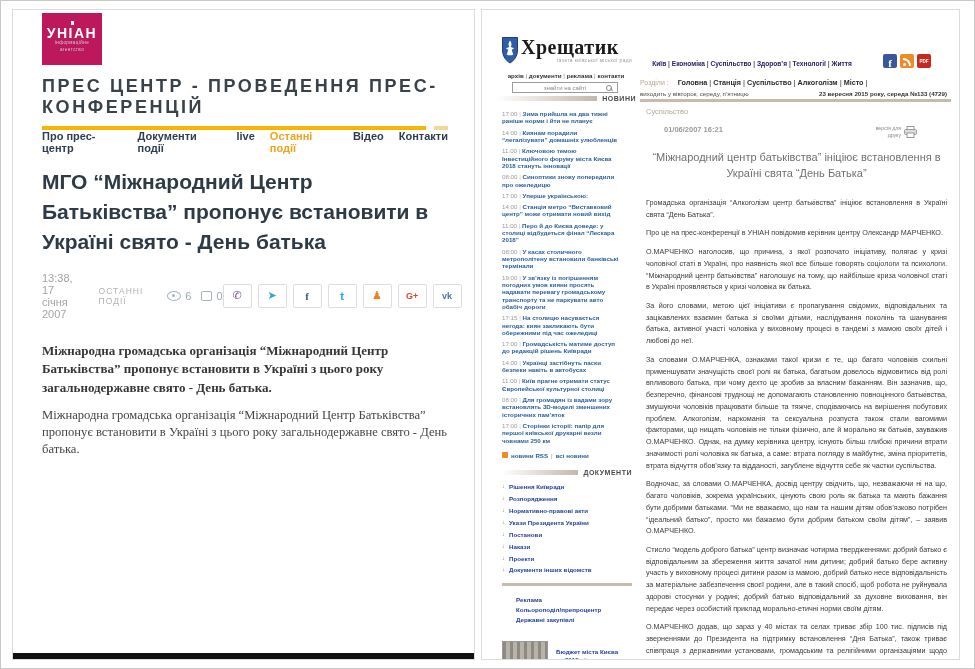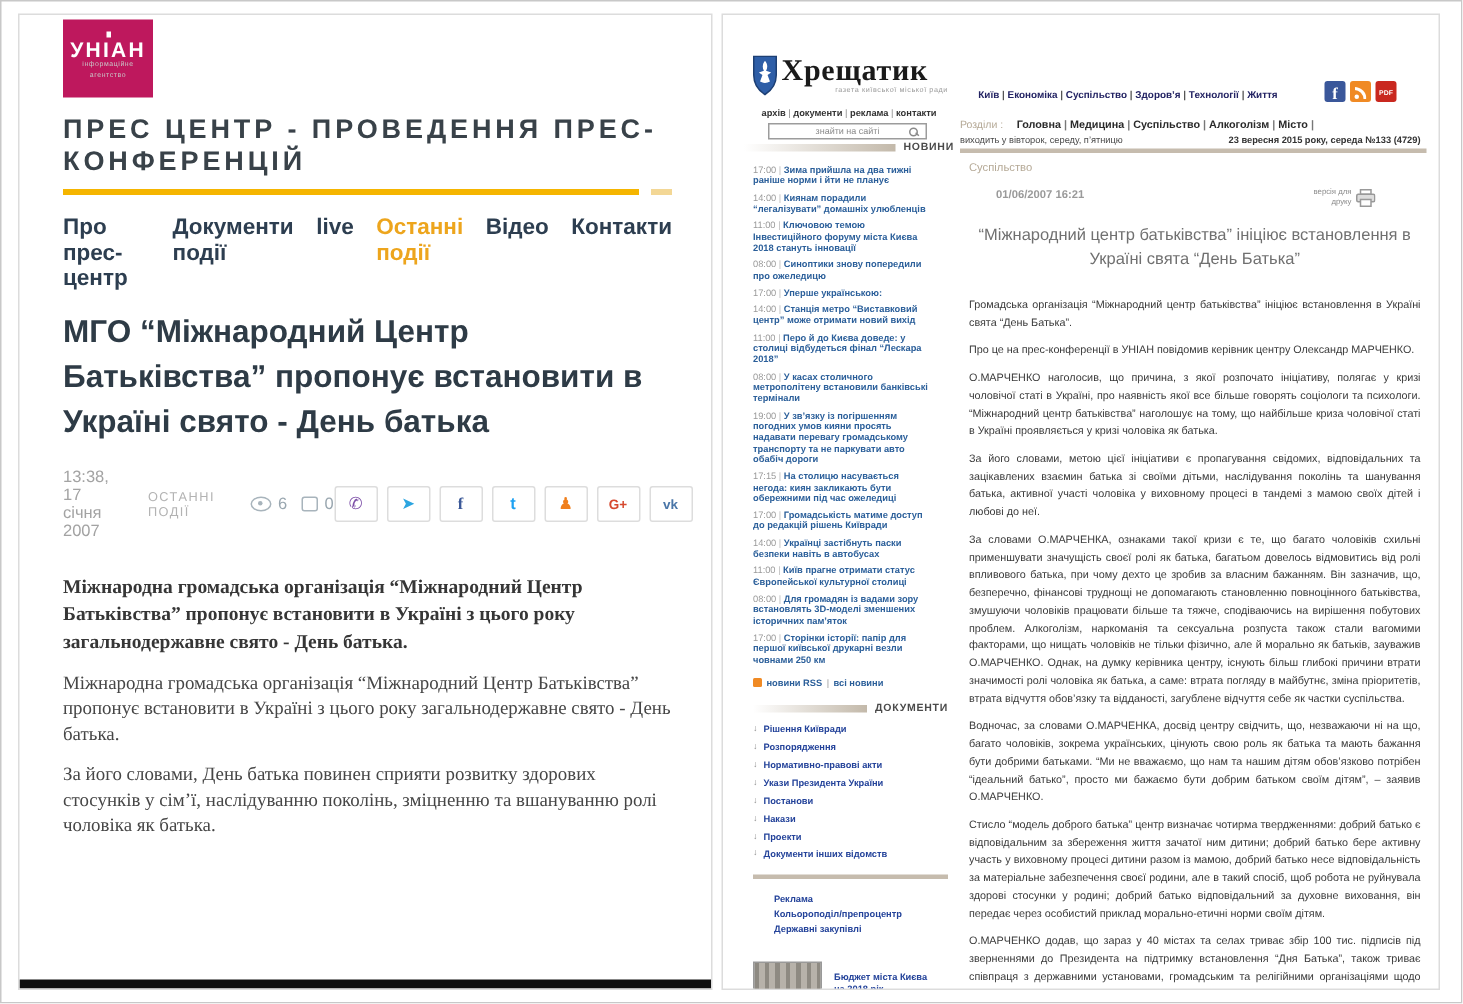--- a/index.html
+++ b/index.html
@@ -14,21 +14,21 @@
   .left-inner{padding:0 26px 0 29px;}
   .unian-logo{width:60px;height:52px;background:#be185d;margin-top:3px;position:relative;
     color:#fff;text-align:center;padding-top:13px;box-sizing:border-box;}
   .unian-dot{position:absolute;top:8px;left:29px;width:3px;height:4px;background:#fff;}
   .unian-brand{font-weight:bold;font-size:14px;letter-spacing:1.5px;line-height:1;}
   .unian-tag{font-size:4.6px;color:#c9c9c9;line-height:1.5;letter-spacing:0.4px;}
   .section-title{margin:11px 0 0;font-size:18px;font-weight:bold;color:#394249;
     letter-spacing:2.6px;line-height:1.18;}
   .gold-bar{margin-top:8px;height:4px;width:384px;background:#f5b500;position:relative;}
   .gold-bar .tip{position:absolute;left:392px;top:0;width:14px;height:4px;background:#f3d795;}
-  .pc-nav{margin-top:13px;display:flex;gap:15px;font-size:15px;font-weight:bold;color:#2d3e50;}
+  .pc-nav{display:flex;gap:15px;font-size:11px;font-weight:bold;color:#2d3e50;}
   .pc-nav a{color:#2d3e50;text-decoration:none;}
   .pc-nav a.active{color:#eda51d;}
   .article-title{margin:13px 0 0;font-size:21px;font-weight:bold;color:#2e3b46;line-height:1.42;}
   .meta-row{margin-top:15px;display:flex;align-items:center;font-size:11px;color:#a3a3a3;}
   .meta-cat{margin-left:26px;font-size:8.5px;letter-spacing:1px;text-transform:uppercase;
     color:#b3b3b3;text-decoration:none;}
   .counter{margin-left:24px;display:flex;align-items:center;gap:4px;color:#9aa7b0;}
   .counter + .counter{margin-left:10px;}
   .eye-icon{width:12px;height:8px;border:1px solid #a8b4bc;border-radius:50%;position:relative;display:inline-block;}
   .eye-icon::after{content:"";position:absolute;left:3.5px;top:2px;width:3px;height:3px;background:#a8b4bc;border-radius:50%;}
@@ -181,21 +181,20 @@
               <span>G+</span>
             </a>
           <a class="social-btn sb-vk">
               <span>vk</span>
             </a>
         </div>
       </div>
 
       <p class="lead">Міжнародна громадська організація “Міжнародний Центр Батьківства” пропонує встановити в Україні з цього року загальнодержавне свято - День батька.</p>
       <p class="body-p">Міжнародна громадська організація “Міжнародний Центр Батьківства” пропонує встановити в Україні з цього року загальнодержавне свято - День батька.</p>
-      <p class="body-p">За його словами, День батька повинен сприяти розвитку здорових стосунків у сім’ї, наслідуванню поколінь, зміцненню та вшануванню ролі чоловіка як батька.</p>
 
     </div>
     <div class="footer-bar"></div>
   </section>
 
   <section class="panel right">
     <header class="kh-header">
       <a class="kh-logo">
         <svg width="16" height="27" viewBox="0 0 16 27">
           <path d="M0.5 0.5h15v12.5c0 6.5-3.5 10.5-7.5 13-4-2.5-7.5-6.5-7.5-13Z" fill="#2e5ea7" stroke="#1d3f73"></path>
@@ -227,21 +226,21 @@
         <a>Життя</a>
       </nav>
       <div class="kh-icons">
         <a class="icon-fb">f</a>
         <a class="icon-rss"></a>
         <a class="icon-pdf">PDF</a>
       </div>
       <div class="kh-sections">
         <span class="rozd">Розділи :</span>
         <a>Головна</a>
-        <a>Медицина</a>
+        <a>Станція</a>
         <a>Суспільство</a>
         <a>Алкоголізм</a>
         <a>Місто</a>
       </div>
       <div class="kh-schedule">
         <span>виходить у вівторок, середу, п’ятницю</span>
         <span class="issue">23 вересня 2015 року, середа №133 (4729)</span>
       </div>
       <div class="kh-rule"></div>
     </header>
@@ -328,21 +327,21 @@
           <a class="print-link">
             <span class="print-label">версія для друку</span>
             <svg width="13" height="12" viewBox="0 0 13 12">
               <rect x="3" y="0.5" width="7" height="3" fill="#fff" stroke="#999"></rect>
               <rect x="0.5" y="3.5" width="12" height="5" rx="1" fill="#ddd" stroke="#999"></rect>
               <rect x="3" y="7" width="7" height="4.5" fill="#fff" stroke="#999"></rect>
             </svg>
           </a>
         </div>
         <h1 class="art-title">“Міжнародний центр батьківства” ініціює встановлення в Україні свята “День Батька”</h1>
-        <p class="art-p first">Громадська організація “Міжнародний центр батьківства” ініціює встановлення в Україні свята “День Батька”.</p>
+        <p class="art-p first">Громадська організація “Алкоголізм центр батьківства” ініціює встановлення в Україні свята “День Батька”.</p>
         <p class="art-p">Про це на прес-конференції в УНІАН повідомив керівник центру Олександр МАРЧЕНКО.</p>
         <p class="art-p">О.МАРЧЕНКО наголосив, що причина, з якої розпочато ініціативу, полягає у кризі чоловічої статі в Україні, про наявність якої все більше говорять соціологи та психологи. “Міжнародний центр батьківства” наголошує на тому, що найбільше криза чоловічої статі в Україні проявляється у кризі чоловіка як батька.</p>
         <p class="art-p">За його словами, метою цієї ініціативи є пропагування свідомих, відповідальних та зацікавлених взаємин батька зі своїми дітьми, наслідування поколінь та шанування батька, активної участі чоловіка у виховному процесі в тандемі з мамою своїх дітей і любові до неї.</p>
         <p class="art-p">За словами О.МАРЧЕНКА, ознаками такої кризи є те, що багато чоловіків схильні применшувати значущість своєї ролі як батька, багатьом довелось відмовитись від ролі впливового батька, при чому дехто це зробив за власним бажанням. Він зазначив, що, безперечно, фінансові труднощі не допомагають становленню повноцінного батьківства, змушуючи чоловіків працювати більше та тяжче, сподіваючись на вирішення побутових проблем. Алкоголізм, наркоманія та сексуальна розпуста також стали вагомими факторами, що нищать чоловіків не тільки фізично, але й морально як батьків, зауважив О.МАРЧЕНКО. Однак, на думку керівника центру, існують більш глибокі причини втрати значимості ролі чоловіка як батька, а саме: втрата погляду в майбутнє, зміна пріоритетів, втрата відчуття обов’язку та відданості, загублене відчуття себе як частки суспільства.</p>
         <p class="art-p">Водночас, за словами О.МАРЧЕНКА, досвід центру свідчить, що, незважаючи ні на що, багато чоловіків, зокрема українських, цінують свою роль як батька та мають бажання бути добрими батьками. “Ми не вважаємо, що нам та нашим дітям обов’язково потрібен “ідеальний батько”, просто ми бажаємо бути добрим батьком своїм дітям”, – заявив О.МАРЧЕНКО.</p>
         <p class="art-p">Стисло “модель доброго батька” центр визначає чотирма твердженнями: добрий батько є відповідальним за збереження життя зачатої ним дитини; добрий батько бере активну участь у виховному процесі дитини разом із мамою, добрий батько несе відповідальність за матеріальне забезпечення своєї родини, але в такий спосіб, щоб робота не руйнувала здорові стосунки у родині; добрий батько відповідальний за духовне виховання, він передає через особистий приклад морально-етичні норми своїм дітям.</p>
         <p class="art-p">О.МАРЧЕНКО додав, що зараз у 40 містах та селах триває збір 100 тис. підписів під зверненнями до Президента на підтримку встановлення “Дня Батька”, також триває співпраця з державними установами, громадським та релігійними організаціями щодо реалізації цієї ініціативи.</p>
       </main>
     </div>
   </section>

